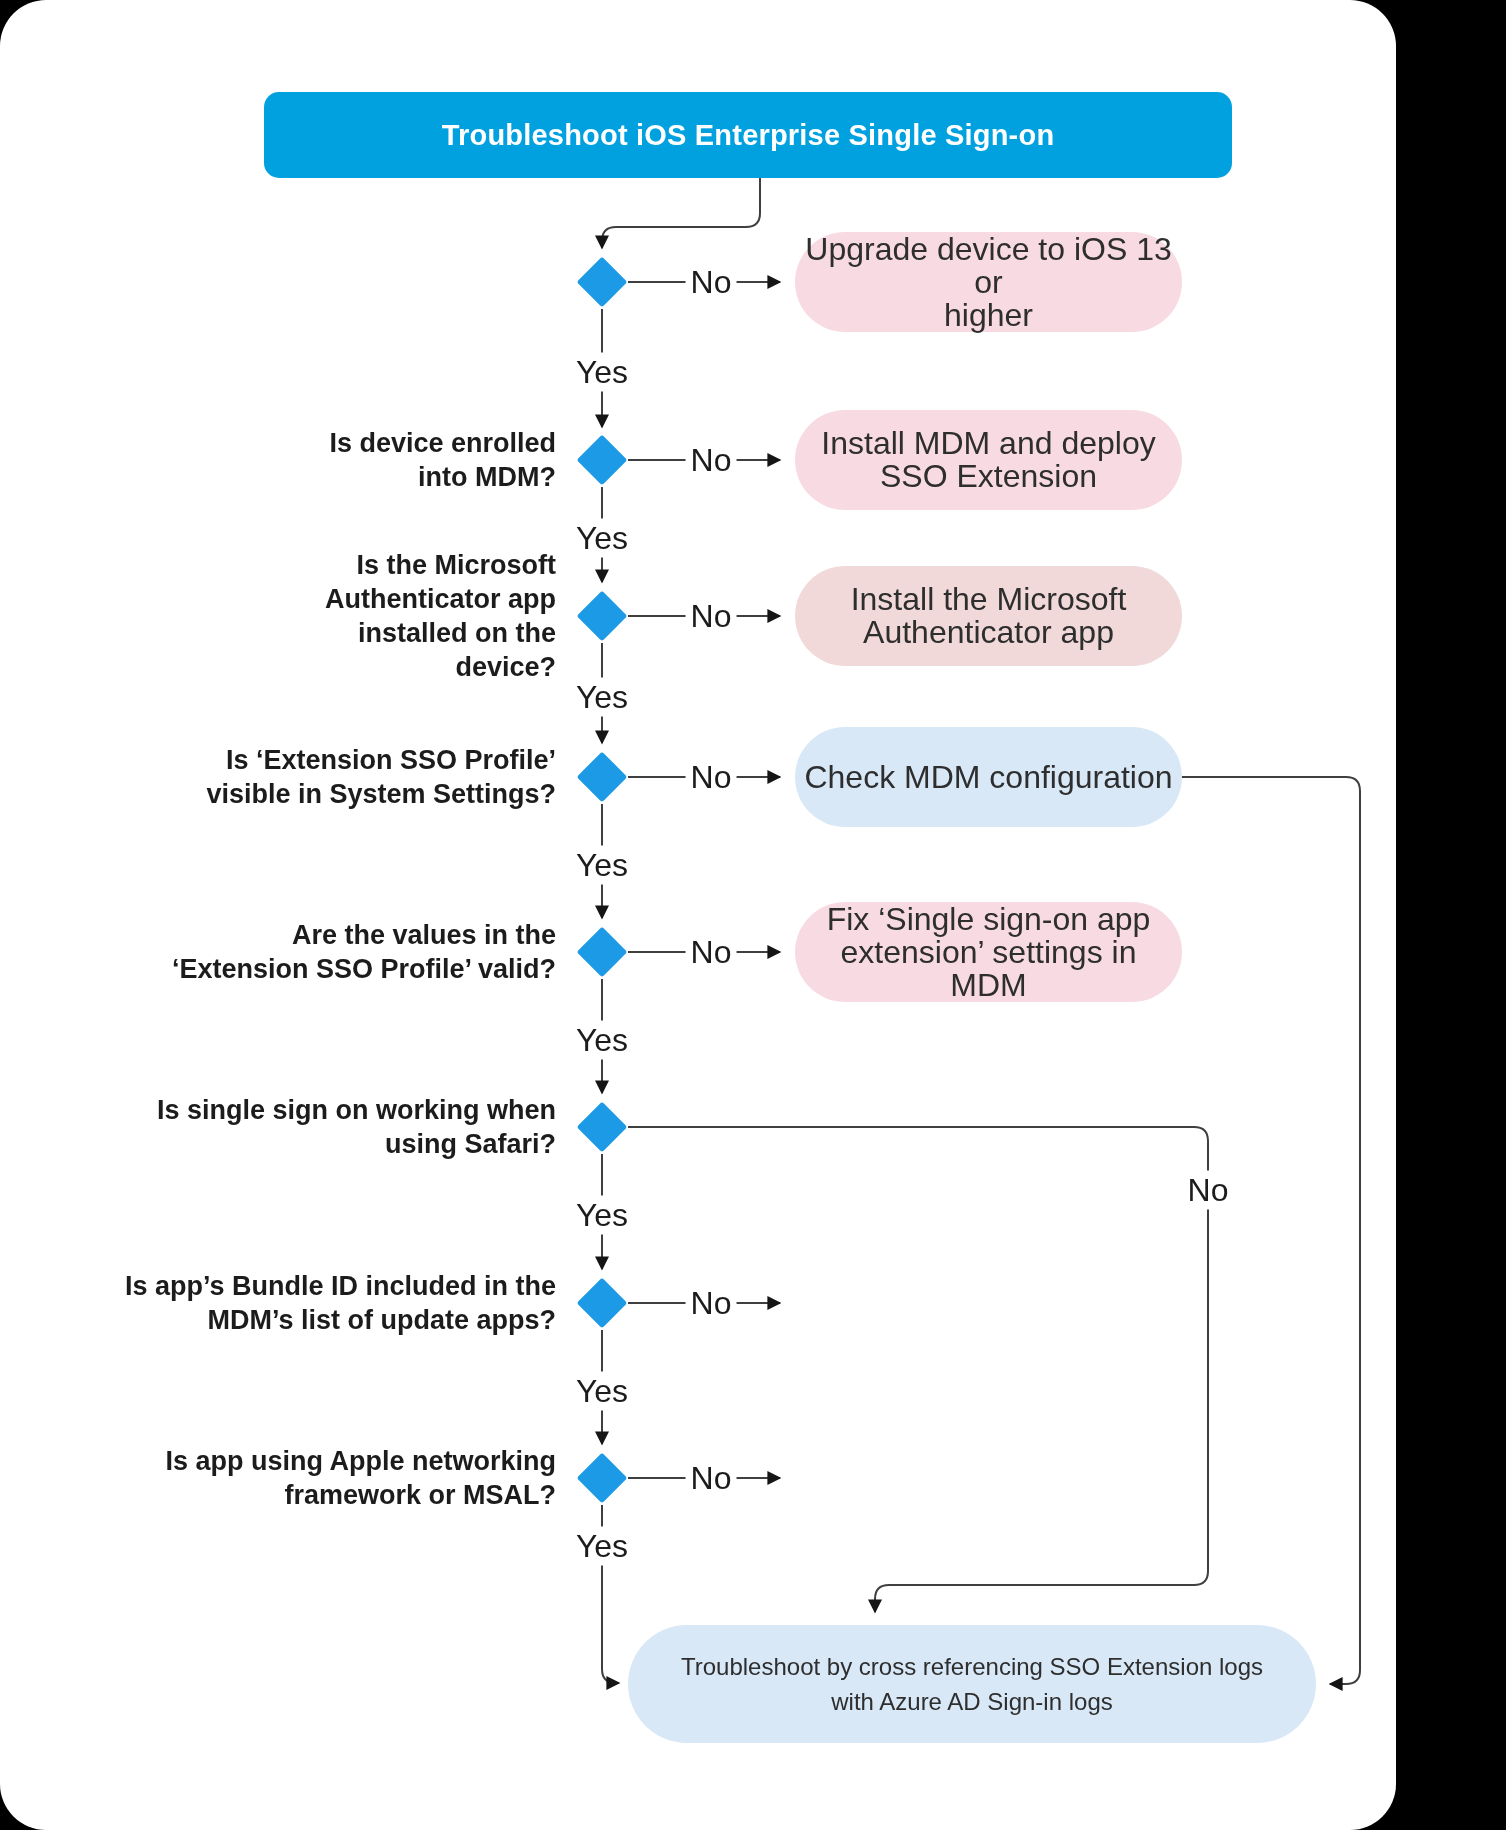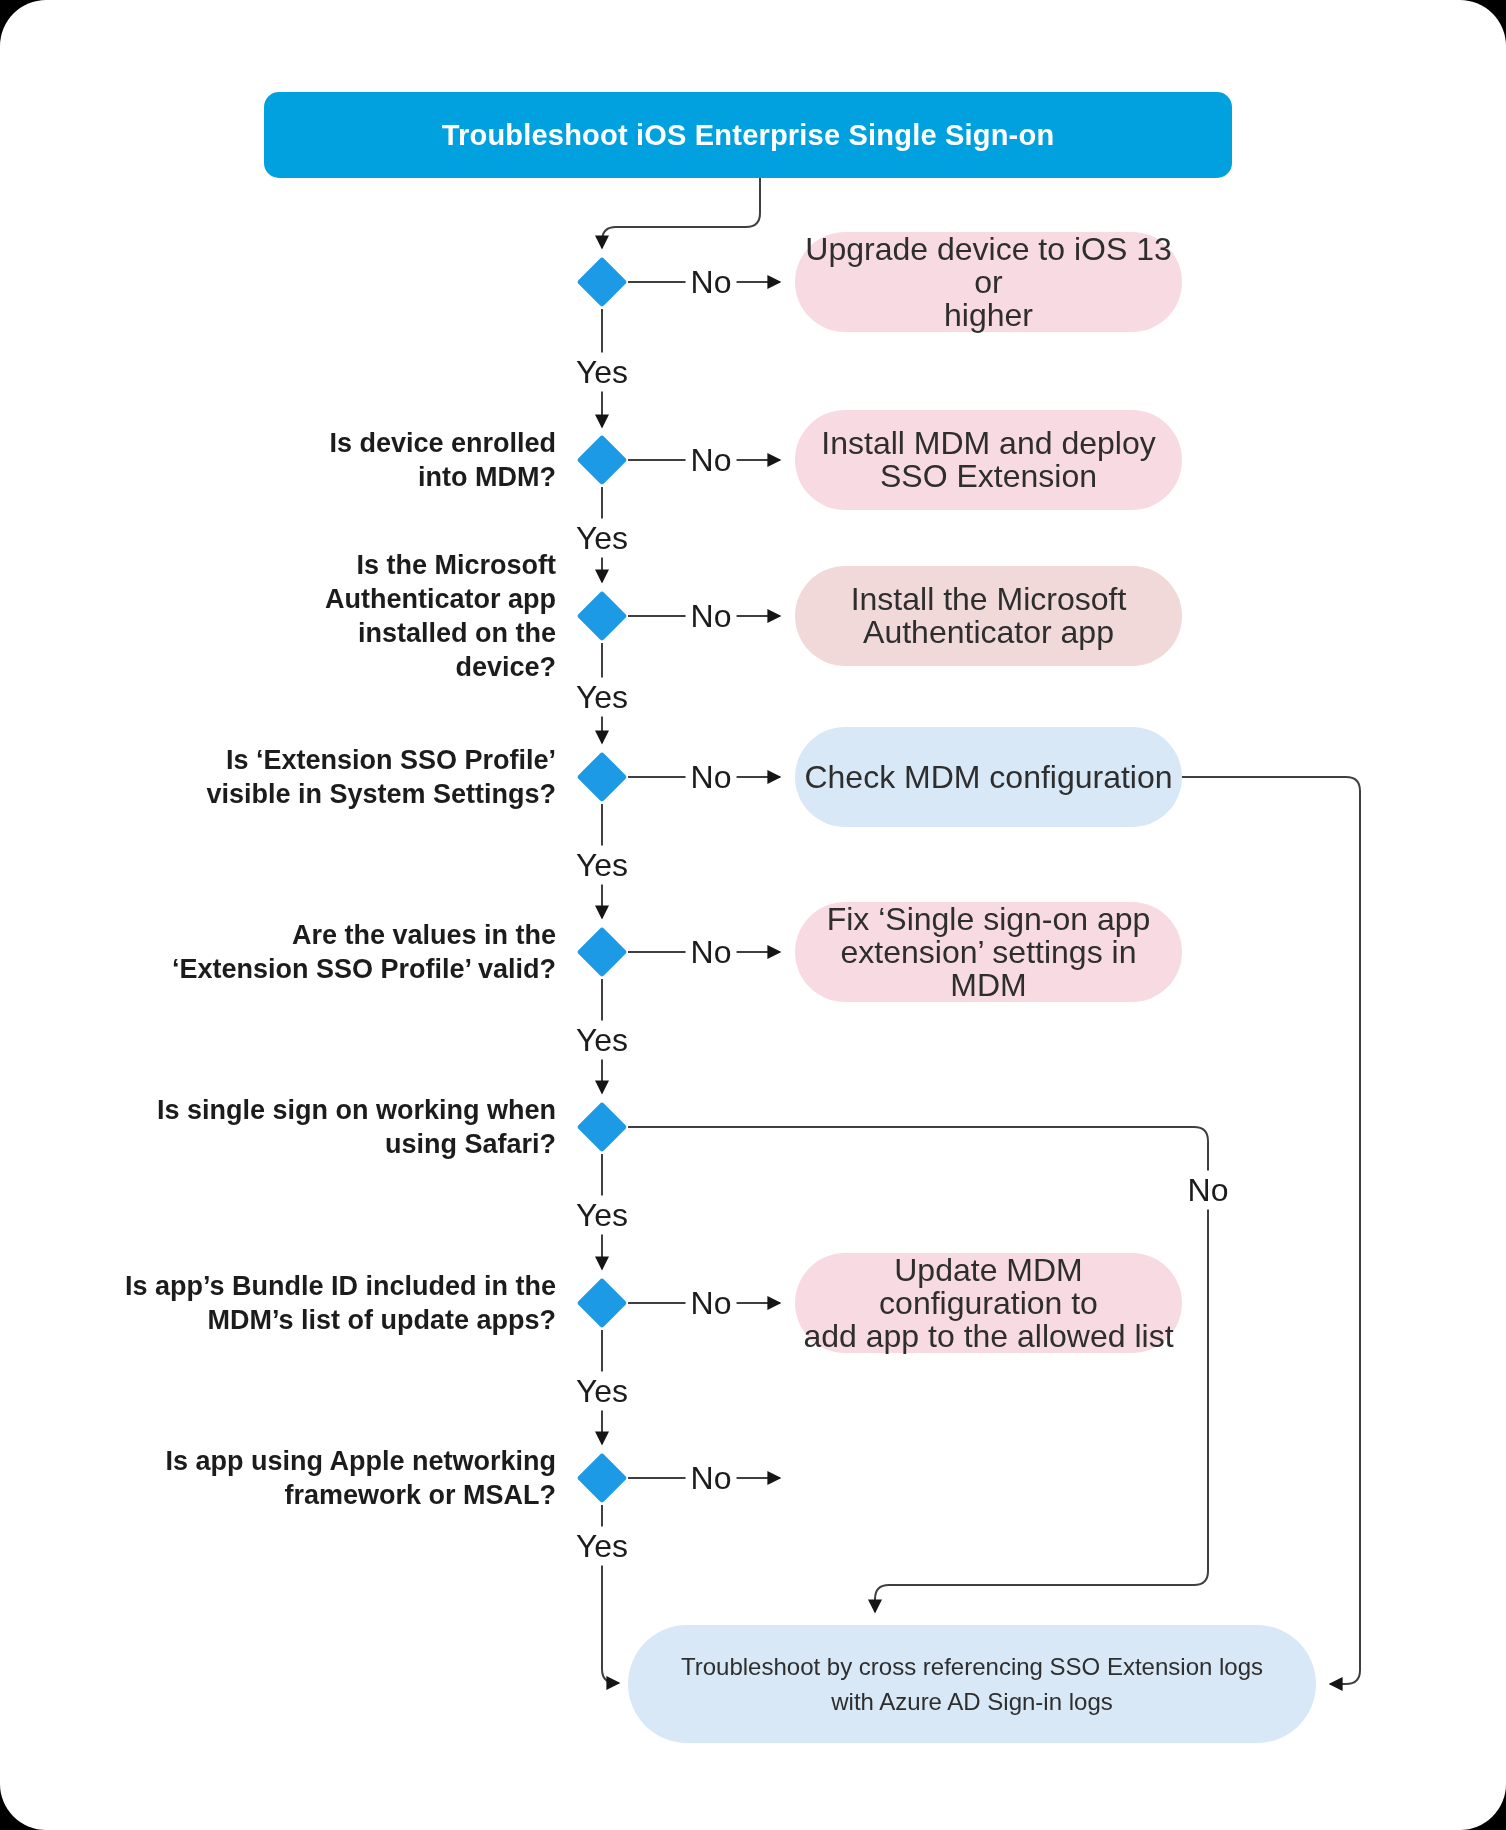--- a/index.html
+++ b/index.html
@@ -1,17 +1,17 @@
 <!DOCTYPE html>
 <html style="--title_bg: #01a1e0; --diamond: #1d9ae6; --pink: #f8dbe2; --muted_pink: #f1d9da; --light_blue: #d8e8f7; --line: #3f3f3f;"><head>
 <meta charset="utf-8">
 <style>
   html,body{margin:0;padding:0;background:#000;}
   .page{
-    position:relative;width:1506px;height:1830px;background:#fff;
+    position:relative;width:1396px;height:1830px;background:#fff;
     border-radius:46px;overflow:hidden;
     font-family:"Liberation Sans",sans-serif;color:#1c1c1c;
   }
   .wires{position:absolute;left:0;top:0;z-index:1;}
   .title-box{
     position:absolute;left:264px;top:92px;width:968px;height:86px;
     background:var(--title_bg,#01a1e0);border-radius:15px;z-index:2;
     display:flex;align-items:center;justify-content:center;
     color:#fff;font-size:29px;font-weight:bold;letter-spacing:.2px;
   }
@@ -112,22 +112,20 @@
   <div class="result pink" style="top:902px">Fix ‘Single sign-on app
 extension’ settings in MDM</div>
 
   <div class="q" style="top:1042px">Is single sign on working when
 using Safari?</div>
   <div class="diamond" style="left:584px;top:1109px"></div>
 
   <div class="q" style="top:1218px">Is app’s Bundle ID included in the
 MDM’s list of update apps?</div>
   <div class="diamond" style="left:584px;top:1285px"></div>
-  <div class="result pink" style="top:1253px">Update MDM configuration to
-add app to the allowed list</div>
 
   <div class="q" style="top:1393px">Is app using Apple networking
 framework or MSAL?</div>
   <div class="diamond" style="left:584px;top:1460px"></div>
 
   <div class="final-box">Troubleshoot by cross referencing SSO Extension logs
 with Azure AD Sign-in logs</div>
 
   <div class="edge-label" style="left:711px;top:282px">No</div>
   <div class="edge-label" style="left:711px;top:460px">No</div>

